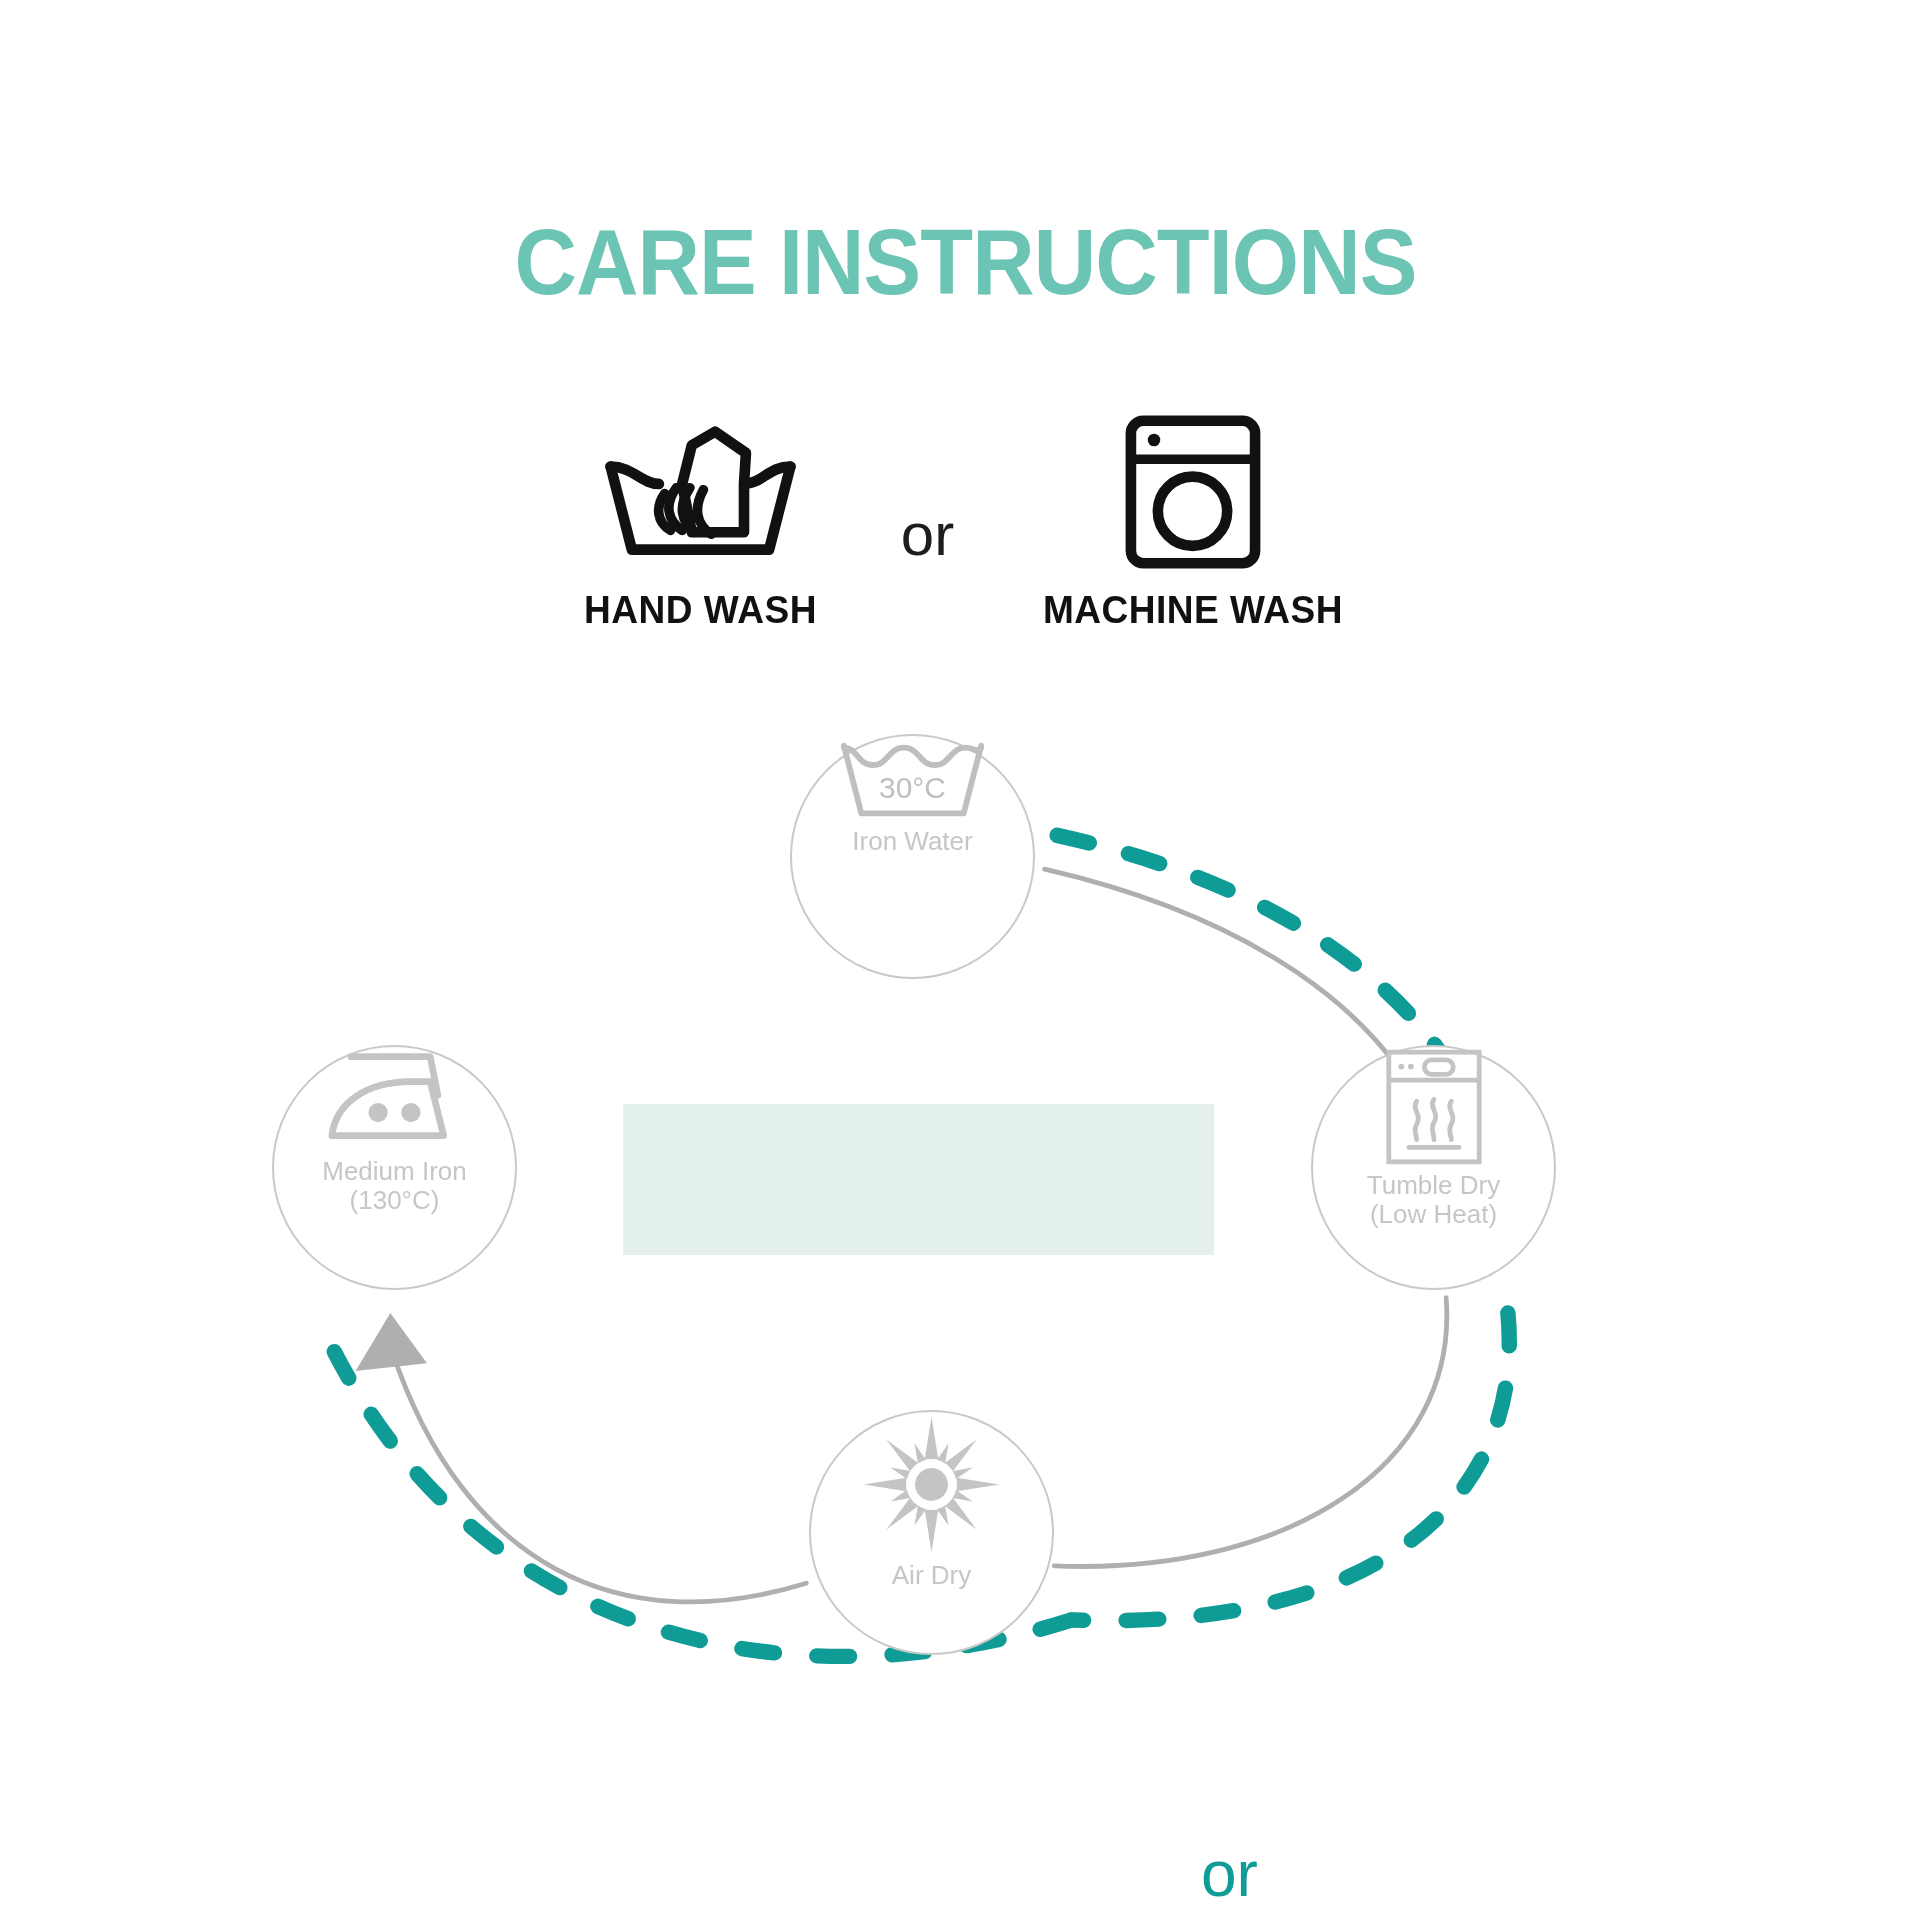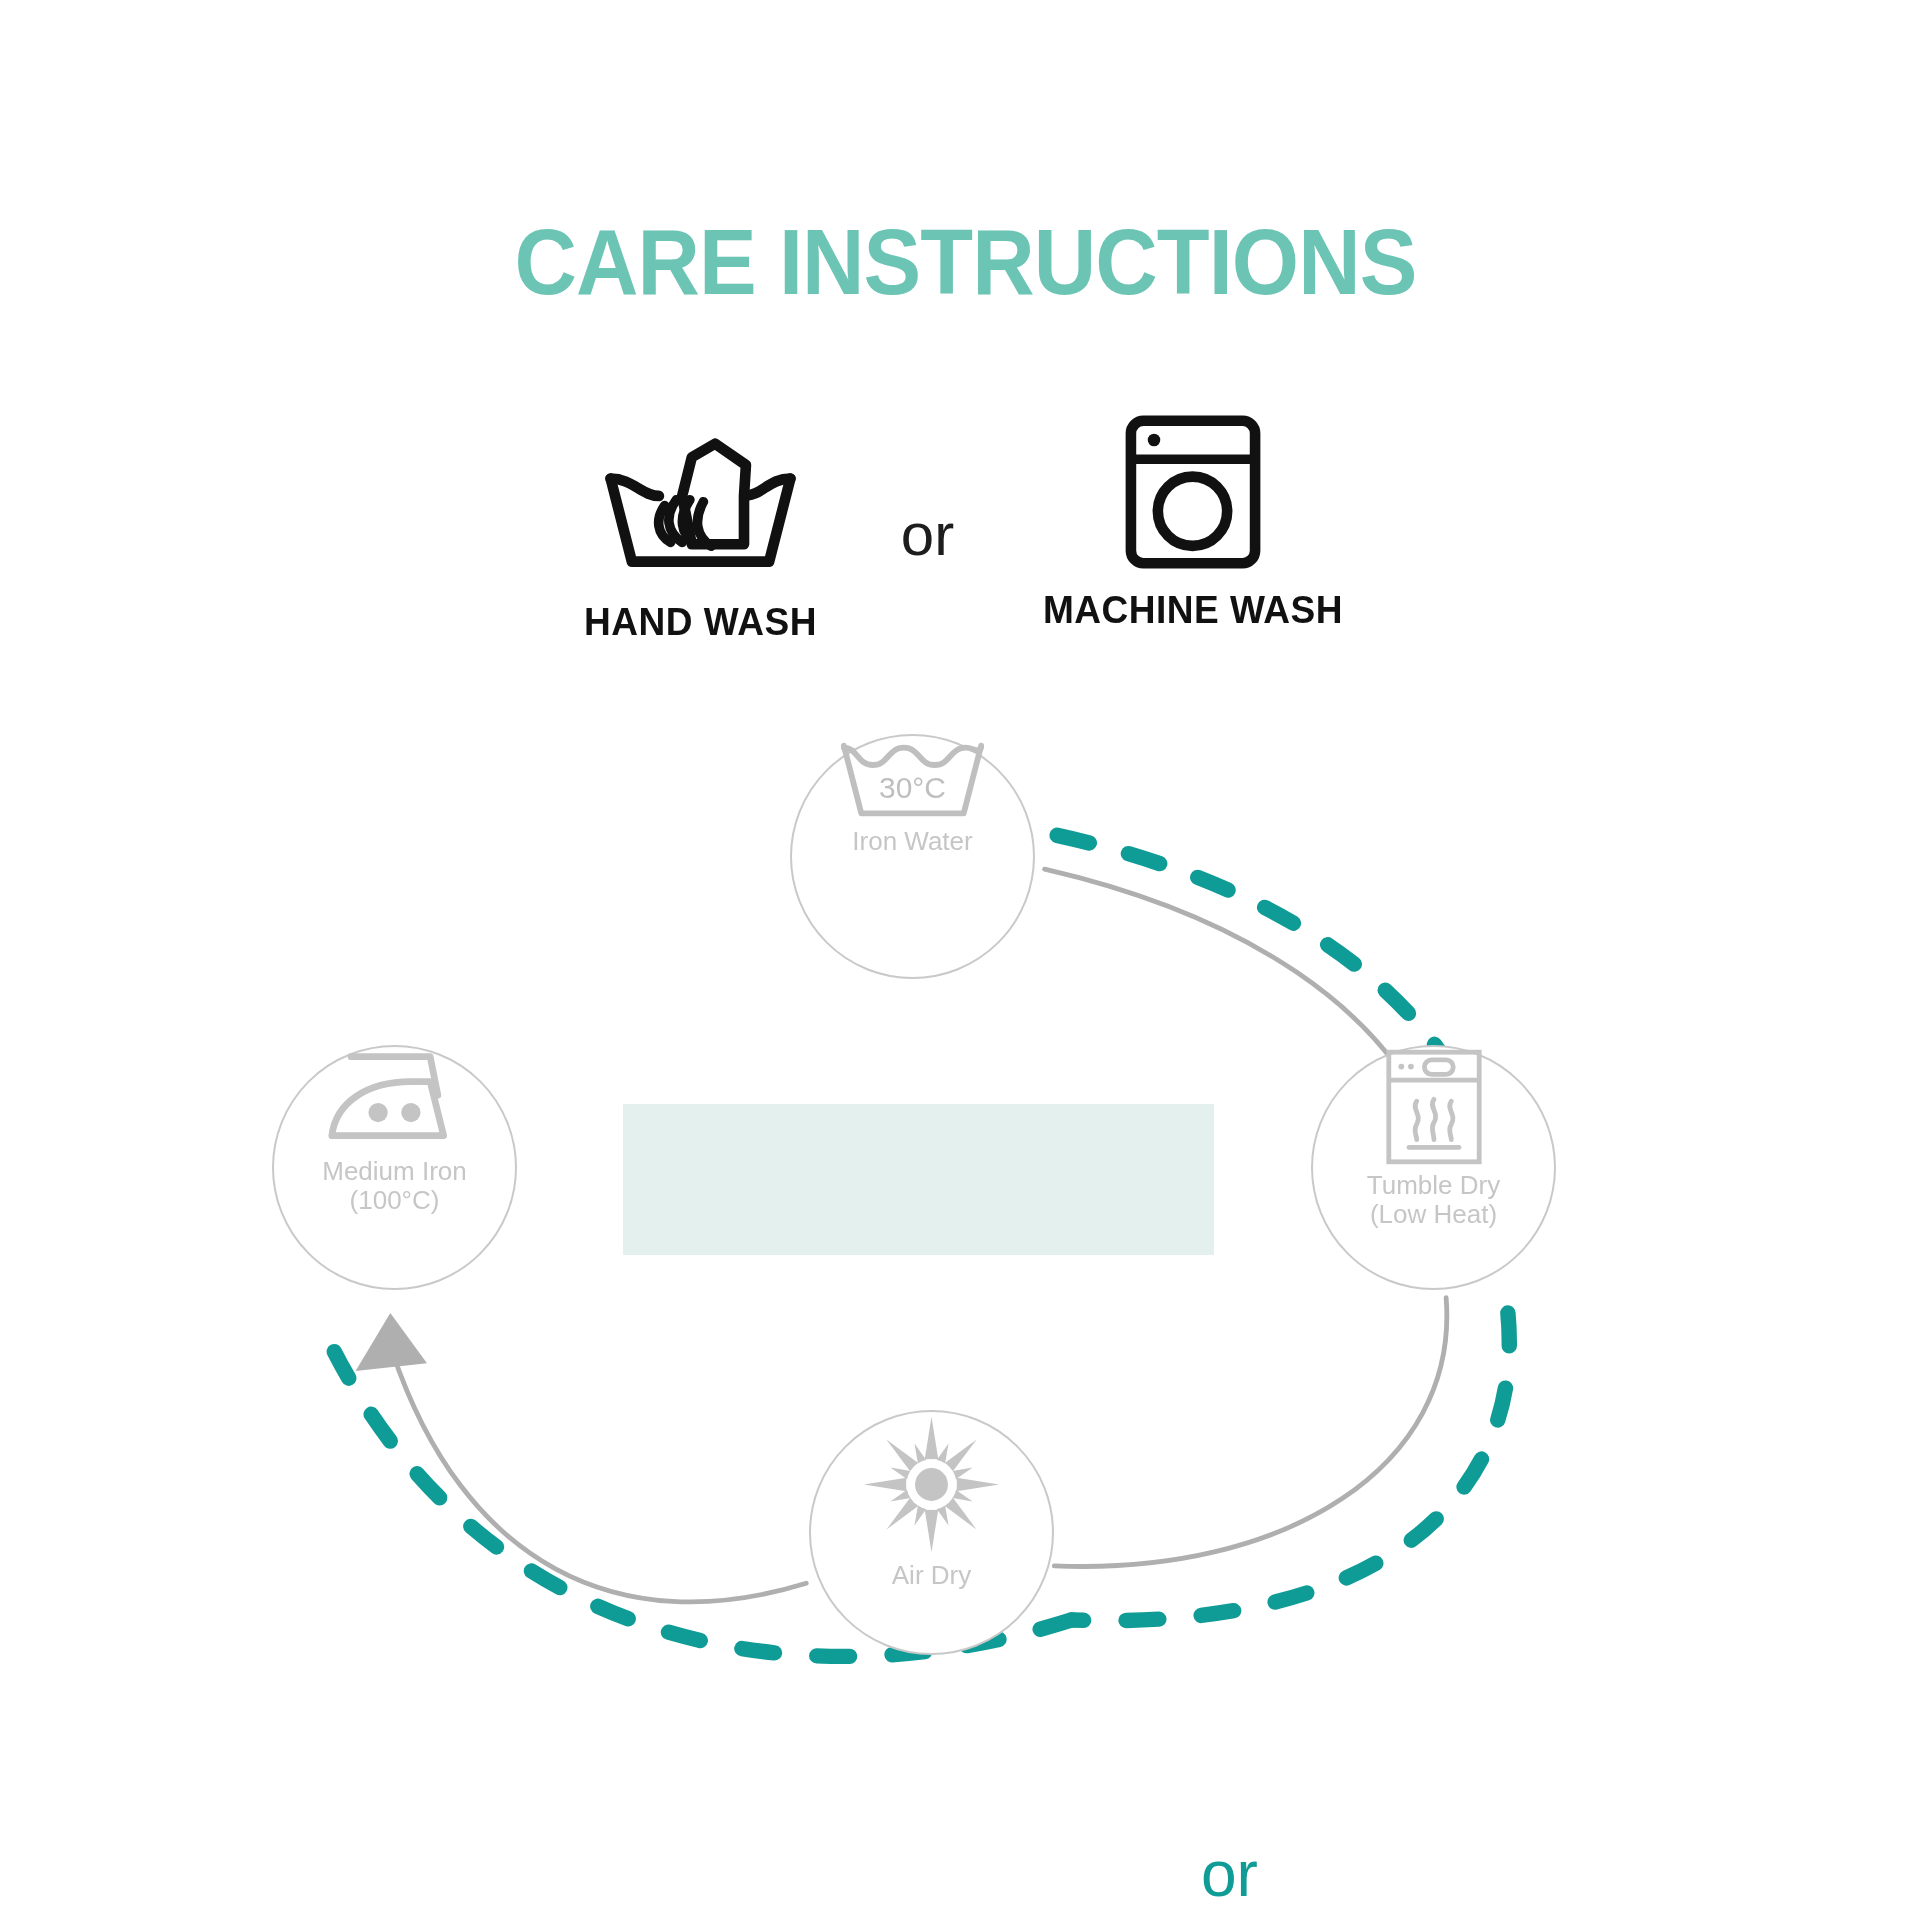--- a/index.html
+++ b/index.html
@@ -63,21 +63,21 @@
   .wash-label {
     margin-top: 19.3px;
     font-family: "Liberation Sans Narrow", "Liberation Sans", sans-serif;
     font-weight: bold;
     font-size: 39px;
     color: #111111;
     letter-spacing: 0.5px;
     white-space: nowrap;
     transform: scaleX(0.95);
   }
-  #wash-option-hand { left: 0px; top: 12px; width: 319px; }
+  #wash-option-hand { left: 0px; top: 0px; width: 319px; }
   #wash-option-machine { left: 454px; top: 0px; width: 396px; }
 
   #wash-or {
     position: absolute;
     left: 319px;
     top: 85px;
     width: 135px;
     text-align: center;
     font-family: "Liberation Sans", sans-serif;
     font-weight: normal;
@@ -282,21 +282,21 @@
     <div class="node" id="node-medium-iron">
       <div class="node-icon">
         <svg width="145" height="106" viewBox="0 0 150 110" fill="none" xmlns="http://www.w3.org/2000/svg">
           <path d="M30 10 L112 10 L120 50" stroke="#C4C4C4" stroke-width="7" fill="none" stroke-linecap="round" stroke-linejoin="round"></path>
           <path d="M10 92 C14 58 46 36 92 36 L112 36 L126 92 Z" stroke="#C4C4C4" stroke-width="7" fill="none" stroke-linejoin="round" stroke-linecap="round"></path>
           <circle cx="58" cy="68" r="10" fill="#C4C4C4"></circle>
           <circle cx="92" cy="68" r="10" fill="#C4C4C4"></circle>
         </svg>
       </div>
       <div class="node-label">Medium Iron
-(100°C)</div>
+(130°C)</div>
     </div>
 
     <div id="cycle-or">or</div>
   </div>
 
   <div id="center-panel"></div>
 
 </div>
 
 

